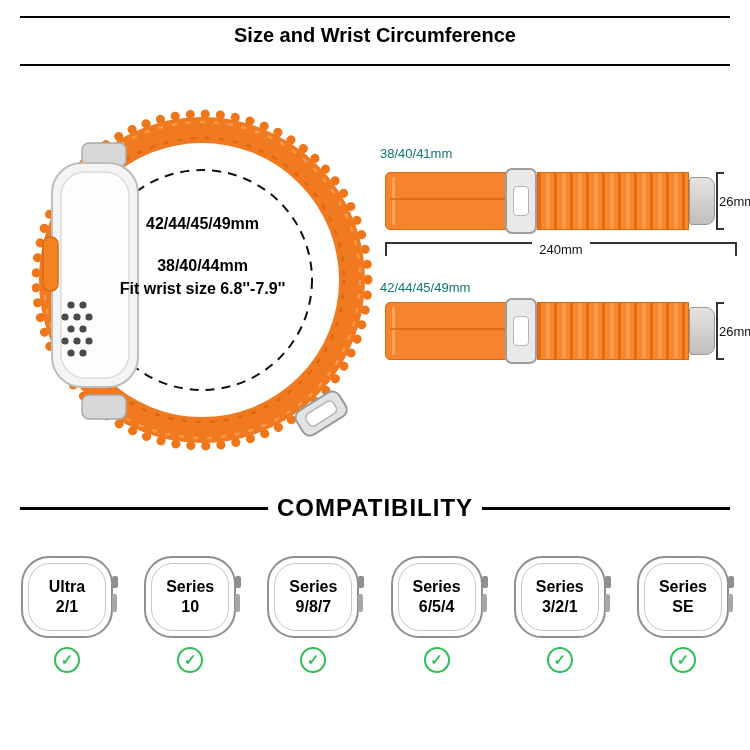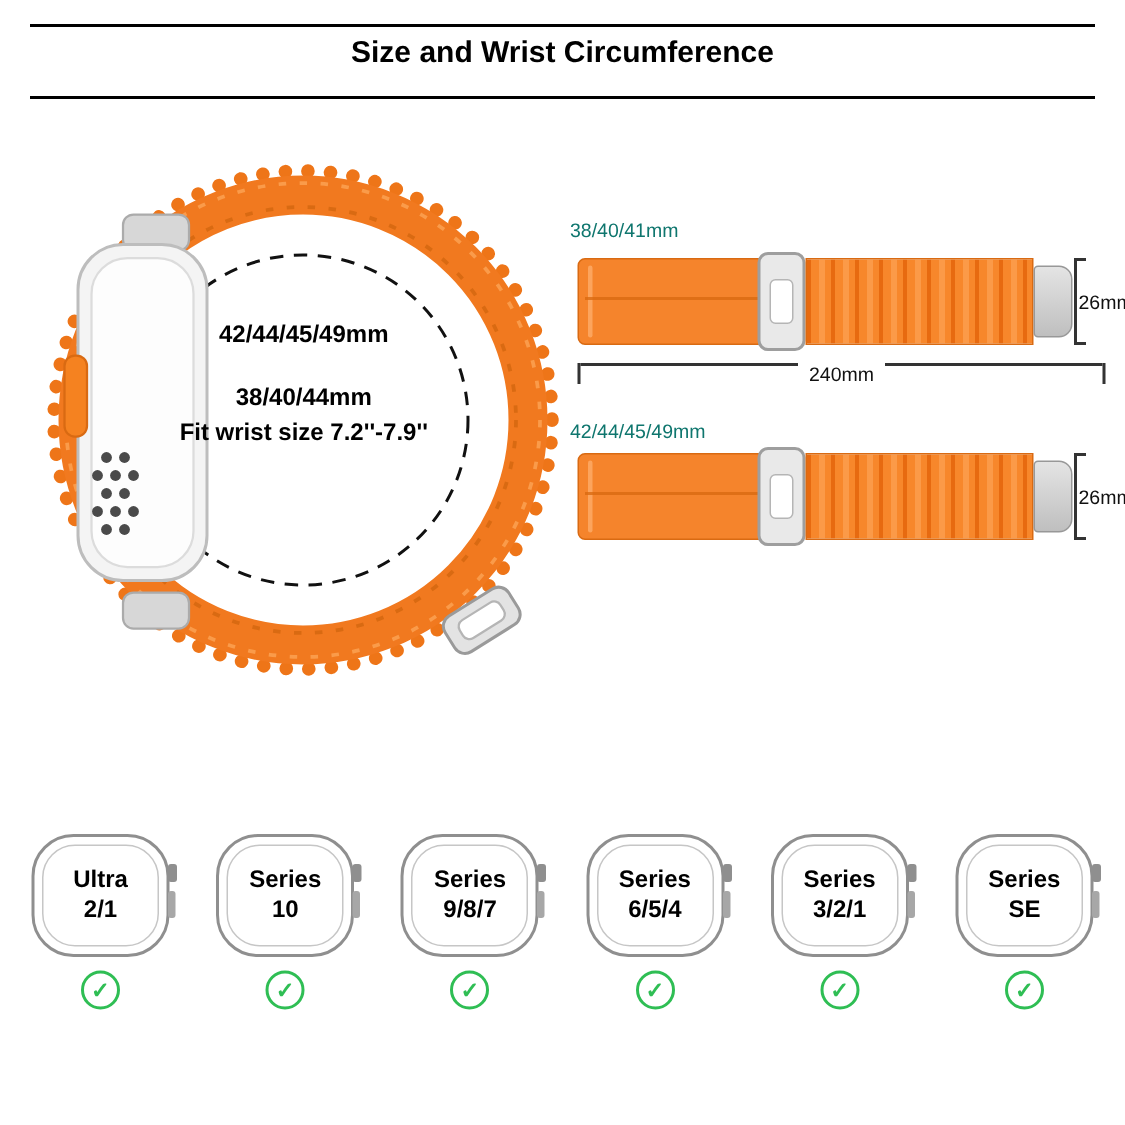--- a/index.html
+++ b/index.html
@@ -164,21 +164,21 @@
           <circle cx="41" cy="268" r="3.6"></circle>
             <circle cx="53" cy="268" r="3.6"></circle>
         </g>
       </g>
     </svg>
   </div>
 
   <div class="circle-text">
     <div>42/44/45/49mm</div>
     <div class="pair2">38/40/44mm</div>
-    <div>Fit wrist size 7.2''-7.9''</div>
+    <div>Fit wrist size 6.8''-7.9''</div>
   </div>
 
   <div class="band-label" style="left:380px; top:146px;">38/40/41mm</div>
   <div class="band-row" style="top:172px;">
     <div class="fab-left"></div>
     <div class="buckle"></div>
     <div class="fab-right"></div>
     <div class="adapter"></div>
   </div>
   <div class="dim-v" style="top:172px;"></div>
@@ -194,20 +194,25 @@
   <div class="band-label" style="left:380px; top:280px;">42/44/45/49mm</div>
   <div class="band-row" style="top:302px;">
     <div class="fab-left"></div>
     <div class="buckle"></div>
     <div class="fab-right"></div>
     <div class="adapter"></div>
   </div>
   <div class="dim-v" style="top:302px;"></div>
   <div class="dim-v-label" style="top:324px;">26mm</div>
 
+  <div class="compat-head">
+    <div class="compat-line l"></div>
+    <div class="compat-title">COMPATIBILITY</div>
+    <div class="compat-line r"></div>
+  </div>
 
   <div class="models-row">
 
     <div class="model-cell">
       <div class="watch-outline">
         <div class="watch-screen"></div>
         <div class="crown"></div>
         <div class="side-btn"></div>
         <div class="model-label">
           <div>Ultra</div>

